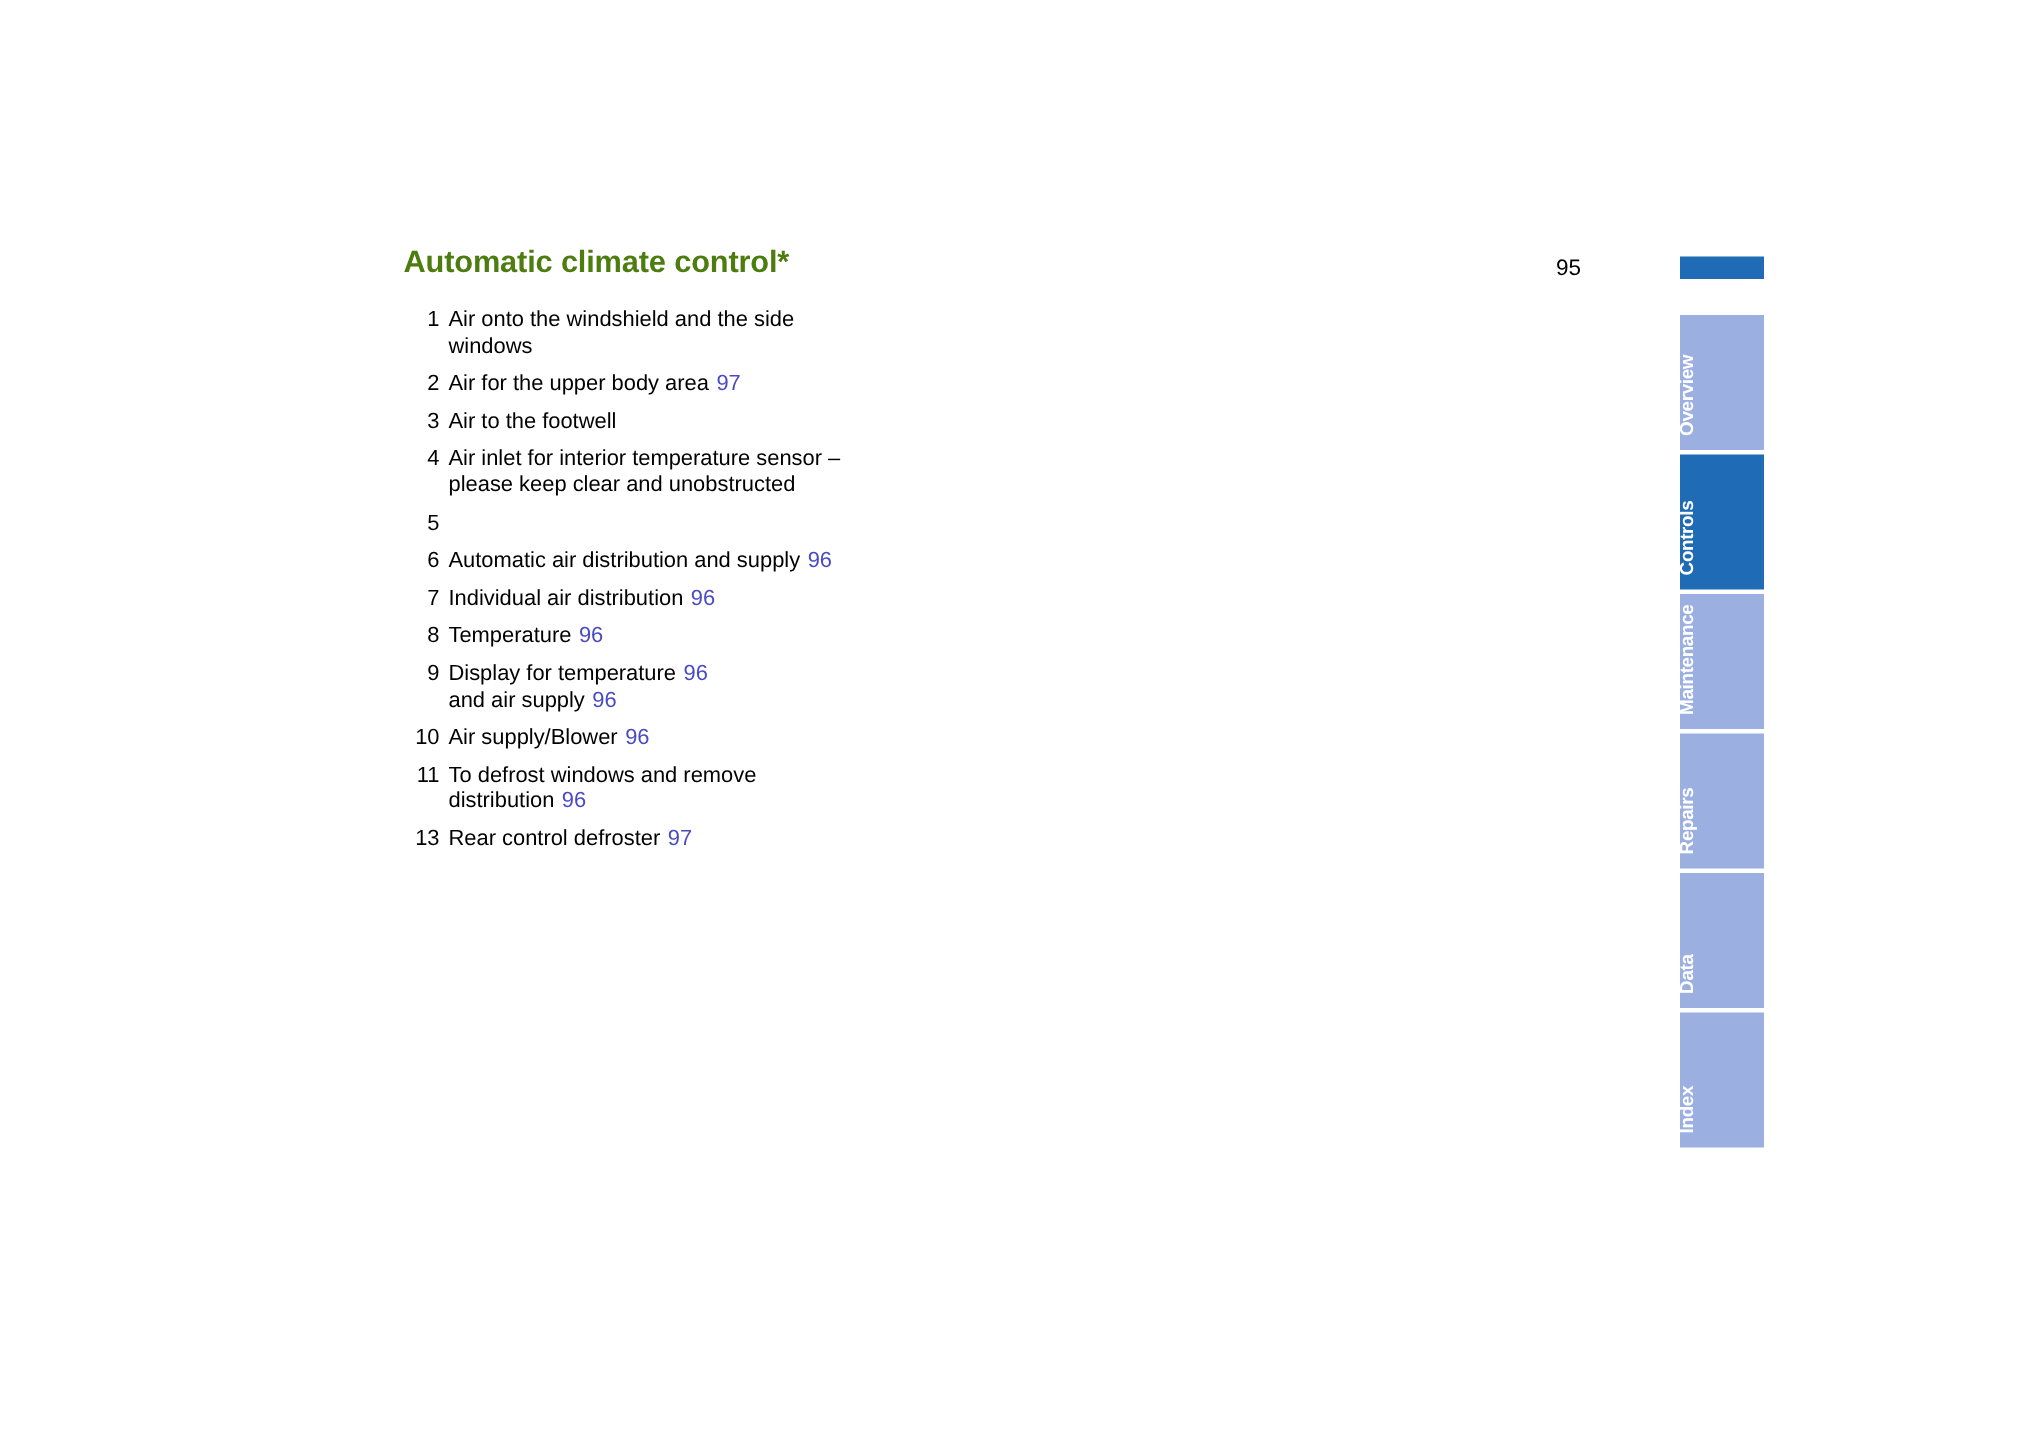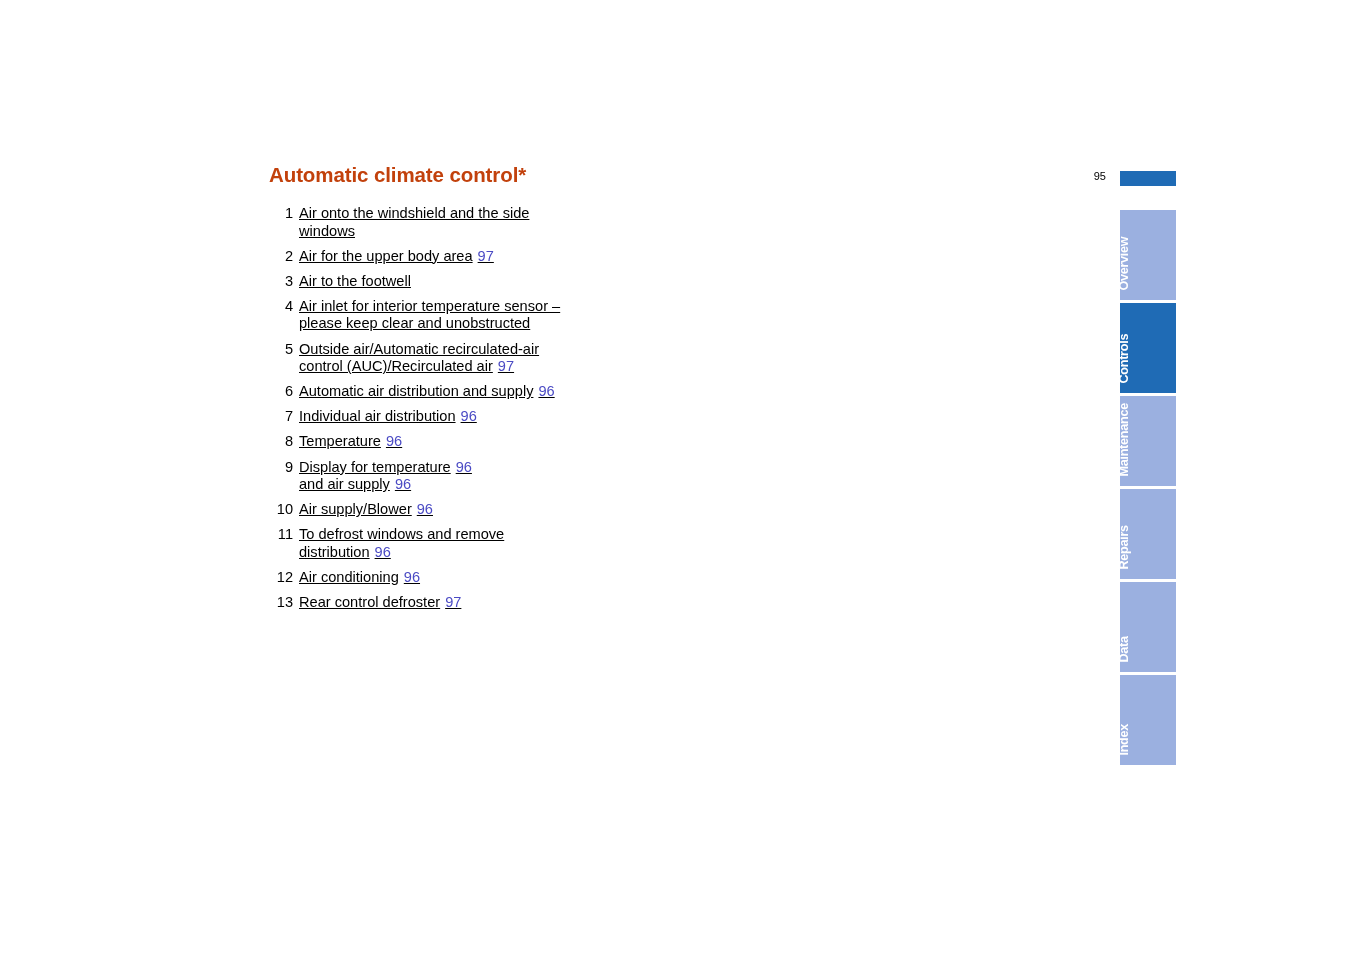--- a/index.html
+++ b/index.html
@@ -18,31 +18,31 @@
   }
 
   
   #page-title {
     position: absolute;
     left: 269px;
     top: 163px;
     font-size: 20.5px;
     font-weight: bold;
     letter-spacing: -0.1px;
-    color: #c2410c;
+    color: #4d7c0f;
     white-space: nowrap;
   }
 
   #page-number {
     position: absolute;
-    left: 1072px;
+    left: 1020px;
     top: 170px;
     width: 34px;
     text-align: right;
-    font-size: 11px;
+    font-size: 15px;
     color: #000000;
   }
 
   #page-number-bar {
     position: absolute;
     left: 1120px;
     top: 171px;
     width: 56px;
     height: 15px;
     background: #1F6BB5;
@@ -67,21 +67,20 @@
   .legend-num {
     width: 24px;
     min-width: 24px;
     text-align: right;
     padding-right: 6px;
     color: #000000;
   }
 
   .legend-text {
     color: #000000;
-    text-decoration: underline;
   }
 
   .page-ref {
     color: #4A4AC4;
     padding-left: 5px;
   }
 
   
   #side-tabs {
     position: absolute;
@@ -140,21 +139,20 @@
     <div class="legend-item">
       <span class="legend-num">3</span>
       <span class="legend-text"><span>Air to the footwell</span></span>
     </div>
     <div class="legend-item">
       <span class="legend-num">4</span>
       <span class="legend-text"><span>Air inlet for interior temperature sensor – please keep clear and unobstructed</span></span>
     </div>
     <div class="legend-item">
       <span class="legend-num">5</span>
-      <span class="legend-text"><span>Outside air/Automatic recirculated-air control (AUC)/Recirculated air</span><span class="page-ref">97</span></span>
     </div>
     <div class="legend-item">
       <span class="legend-num">6</span>
       <span class="legend-text"><span>Automatic air distribution and supply</span><span class="page-ref">96</span></span>
     </div>
     <div class="legend-item">
       <span class="legend-num">7</span>
       <span class="legend-text"><span>Individual air distribution</span><span class="page-ref">96</span></span>
     </div>
     <div class="legend-item">
@@ -165,24 +163,20 @@
       <span class="legend-num">9</span>
       <span class="legend-text"><span>Display for temperature</span><span class="page-ref">96</span><br><span>and air supply</span><span class="page-ref">96</span></span>
     </div>
     <div class="legend-item">
       <span class="legend-num">10</span>
       <span class="legend-text"><span>Air supply/Blower</span><span class="page-ref">96</span></span>
     </div>
     <div class="legend-item">
       <span class="legend-num">11</span>
       <span class="legend-text"><span>To defrost windows and remove distribution</span><span class="page-ref">96</span></span>
-    </div>
-    <div class="legend-item">
-      <span class="legend-num">12</span>
-      <span class="legend-text"><span>Air conditioning</span><span class="page-ref">96</span></span>
     </div>
     <div class="legend-item">
       <span class="legend-num">13</span>
       <span class="legend-text"><span>Rear control defroster</span><span class="page-ref">97</span></span>
     </div>
   </div>
 
 <div id="side-tabs">
     <div class="side-tab" style="top: 0px;">
       <span class="side-tab-rot">Overview</span>

